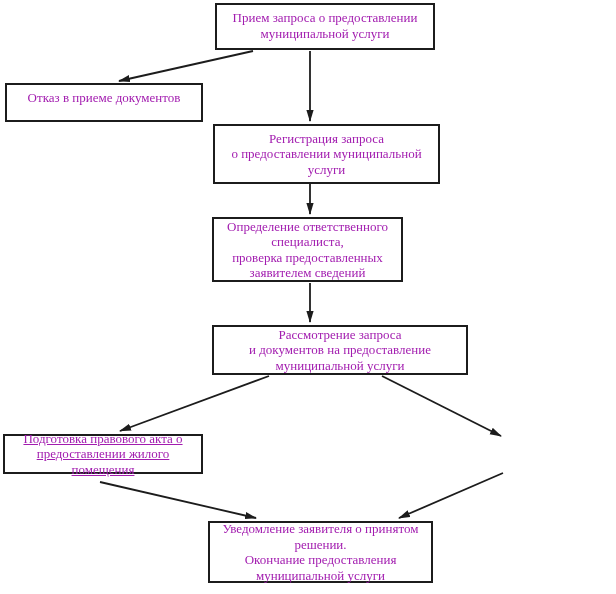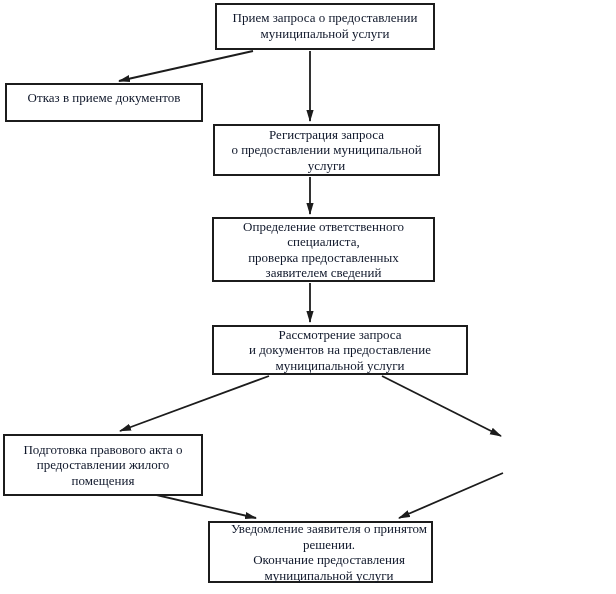--- a/index.html
+++ b/index.html
@@ -21,45 +21,45 @@
     top: 0;
     width: 616px;
     height: 594px;
     pointer-events: none;
   }
   .node {
     position: absolute;
     box-sizing: border-box;
     border: 2px solid #1c1c1c;
     background: #ffffff;
-    color: #0f172a;
+    color: #a21caf;
     font-size: 13px;
     line-height: 15.5px;
     text-align: center;
     display: flex;
     align-items: center;
     justify-content: center;
     padding: 2px 4px;
   }
   .node .lbl {
     white-space: pre-line;
   }
   .node.top-align {
     align-items: flex-start;
     padding-top: 5px;
   }
   
   #n-priem        { left: 215px; top: 3px;   width: 220px; height: 47px; }
   #n-otkaz-priem  { left: 5px;   top: 83px;  width: 198px; height: 39px; }
-  #n-registr      { left: 213px; top: 124px; width: 227px; height: 52px; }
-  #n-opredelenie  { left: 212px; top: 217px; width: 223px; height: 65px; }
+  #n-registr      { left: 213px; top: 124px; width: 227px; height: 60px; }
+  #n-opredelenie  { left: 212px; top: 217px; width: 191px; height: 65px; }
   #n-rassmotrenie { left: 212px; top: 325px; width: 256px; height: 50px; }
-  #n-podgotovka   { left: 3px;   top: 434px; width: 200px; height: 62px; }
+  #n-podgotovka   { left: 3px;   top: 434px; width: 200px; height: 40px; text-decoration: underline; }
   #n-otkaz-zhil   { left: 431px; top: 439px; width: 181px; height: 33px; }
-  #n-uvedomlenie  { left: 208px; top: 521px; width: 225px; height: 62px; justify-content: flex-end; }
+  #n-uvedomlenie  { left: 208px; top: 521px; width: 225px; height: 62px; }
 </style>
 </head>
 <body>
 
 <div id="stage">
 
   <svg id="edges" viewBox="0 0 616 594" xmlns="http://www.w3.org/2000/svg">
     <defs>
       <marker id="arrowhead" viewBox="0 0 12 8" refX="11" refY="4" markerWidth="12" markerHeight="8" markerUnits="userSpaceOnUse" orient="auto">
         <path d="M0,0.4 L12,4 L0,7.6 Z" fill="#1c1c1c"></path>

